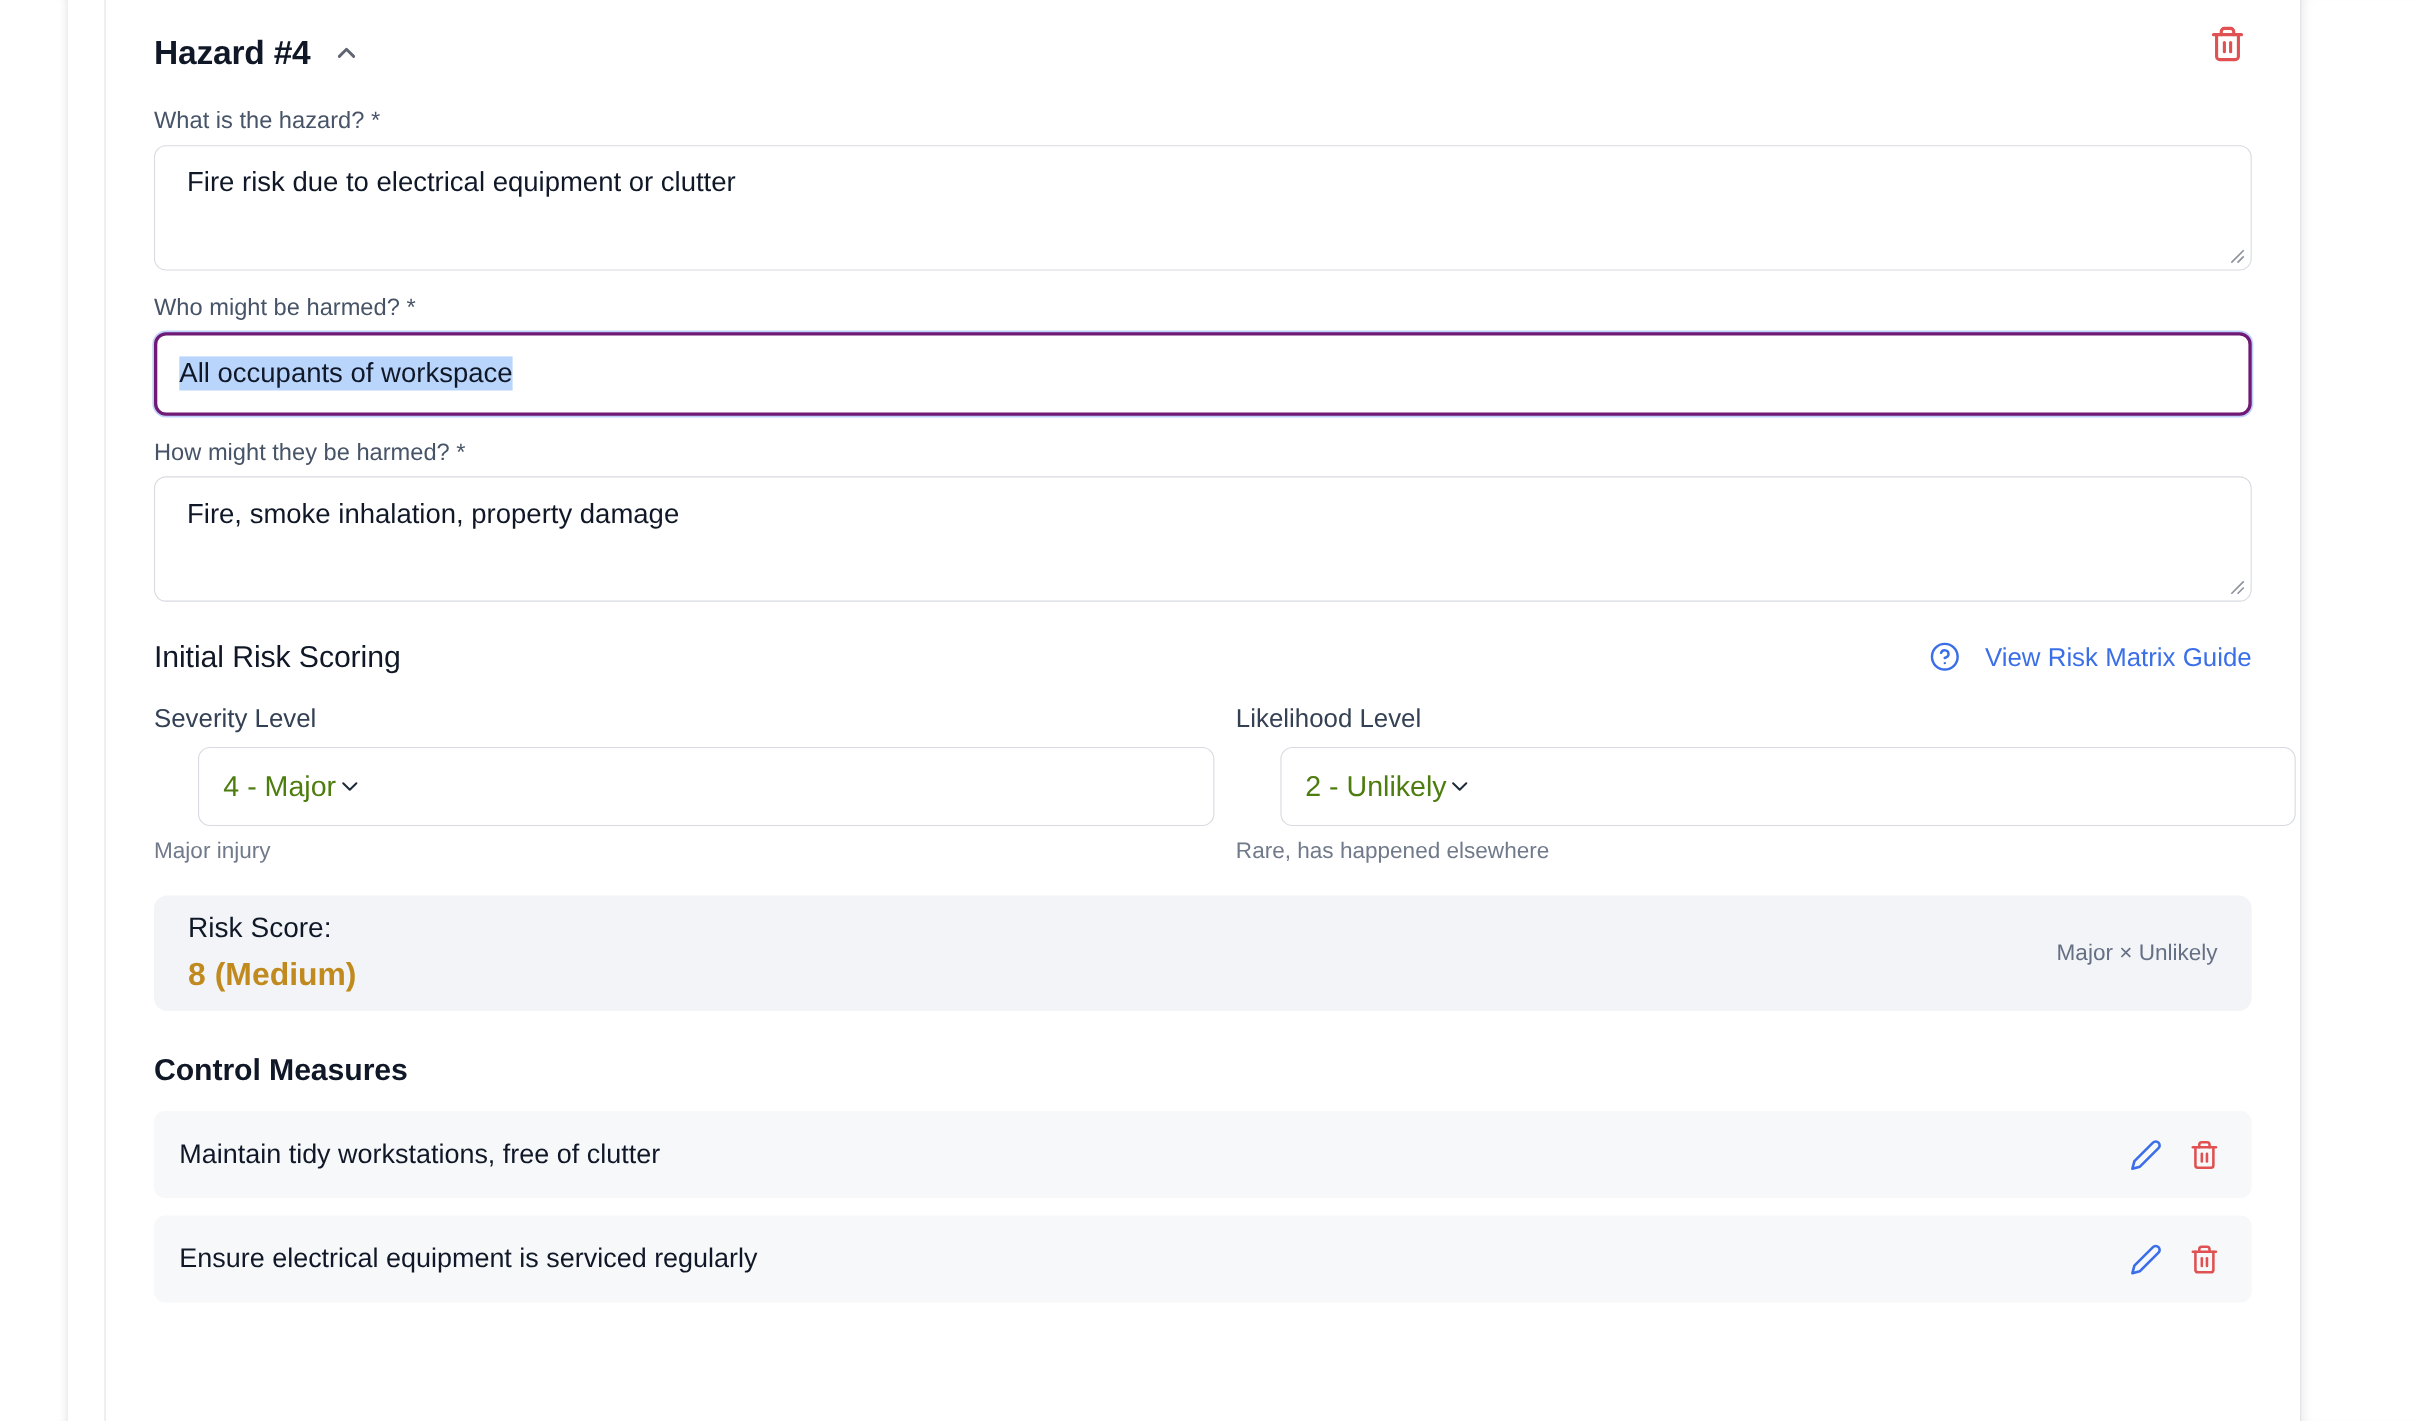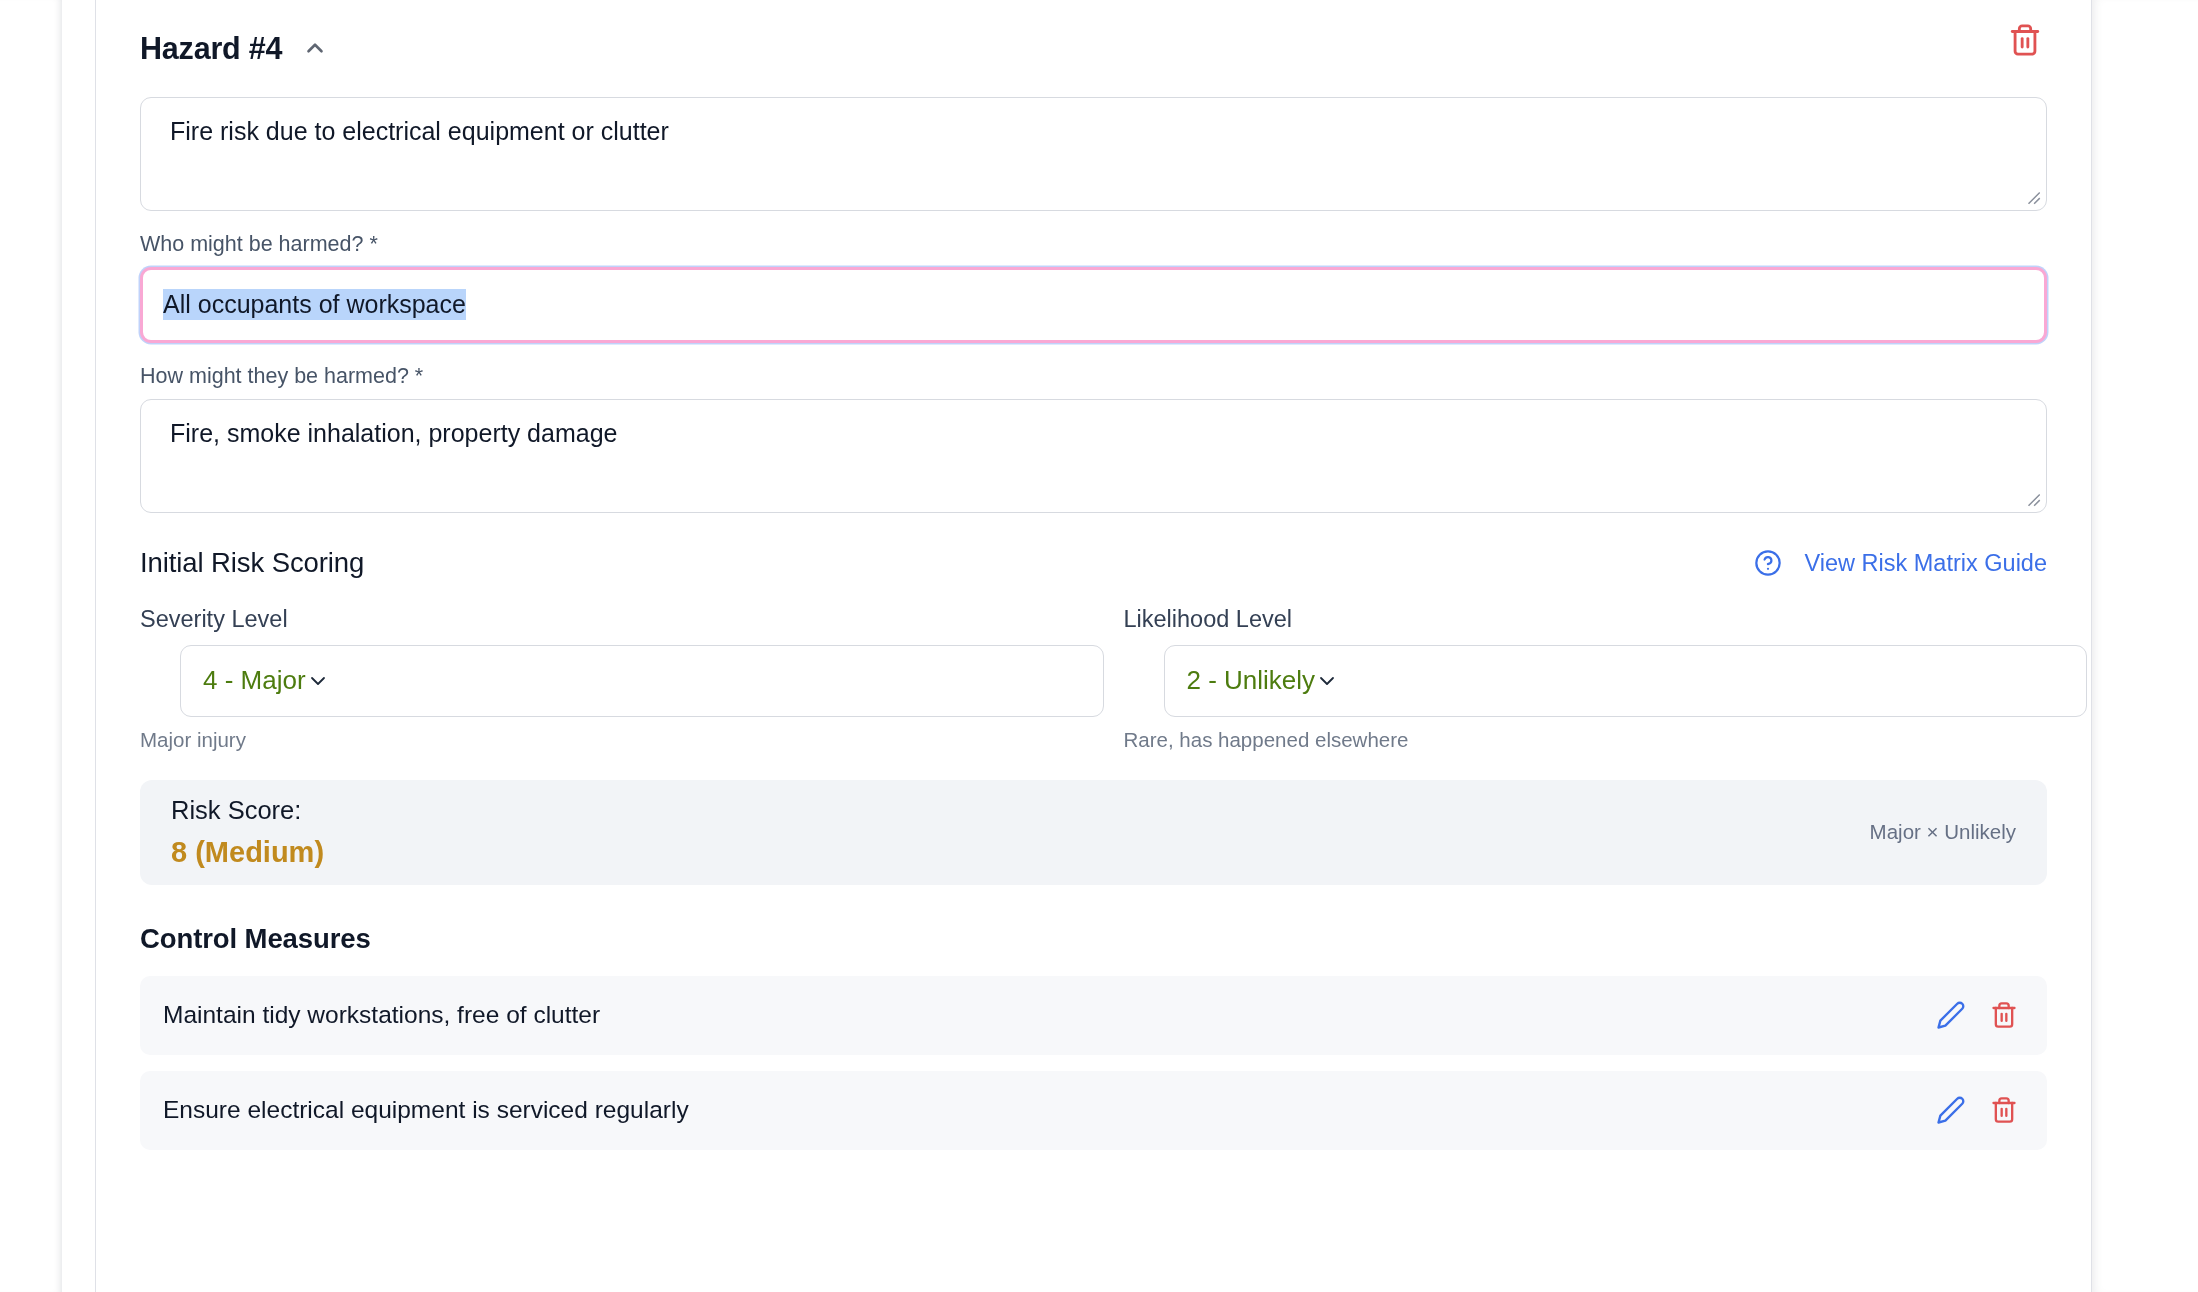--- a/index.html
+++ b/index.html
@@ -144,21 +144,21 @@
     background: #ffffff;
     padding: 0 22px;
     font-size: 25px;
     color: #101828;
     display: flex;
     align-items: center;
     overflow: hidden;
   }
 
   .input-box.focused {
-    border: 3px solid #f9a8d4;
+    border: 3px solid #701a75;
     box-shadow: 0 0 0 1.5px rgba(74, 127, 240, 0.35);
     padding: 0 20px;
   }
 
   .selected-text {
     background: #b9d5fb;
     color: #101828;
     padding: 1px 0;
     white-space: nowrap;
   }
@@ -329,20 +329,21 @@
           <svg width="34" height="34" viewBox="0 0 24 24" fill="none" stroke="#e05252" stroke-width="2" stroke-linecap="round" stroke-linejoin="round">
             <polyline points="3 6 5 6 21 6"></polyline>
             <path d="M19 6v14a2 2 0 0 1-2 2H7a2 2 0 0 1-2-2V6m3 0V4a2 2 0 0 1 2-2h4a2 2 0 0 1 2 2v2"></path>
             <line x1="10" y1="11" x2="10" y2="17"></line>
             <line x1="14" y1="11" x2="14" y2="17"></line>
           </svg>
         </button>
       </div>
 
       <div class="field-block">
+        <label class="field-label">What is the hazard? *</label>
         <div class="textarea-box">
           <span>Fire risk due to electrical equipment or clutter</span>
           <svg class="resize-grip" viewBox="0 0 16 16">
             <path d="M14 4 L4 14 M14 9 L9 14" stroke="#8a909c" stroke-width="1.3" fill="none"></path>
           </svg>
         </div>
       </div>
 
       <div class="field-block">
         <label class="field-label">Who might be harmed? *</label>

